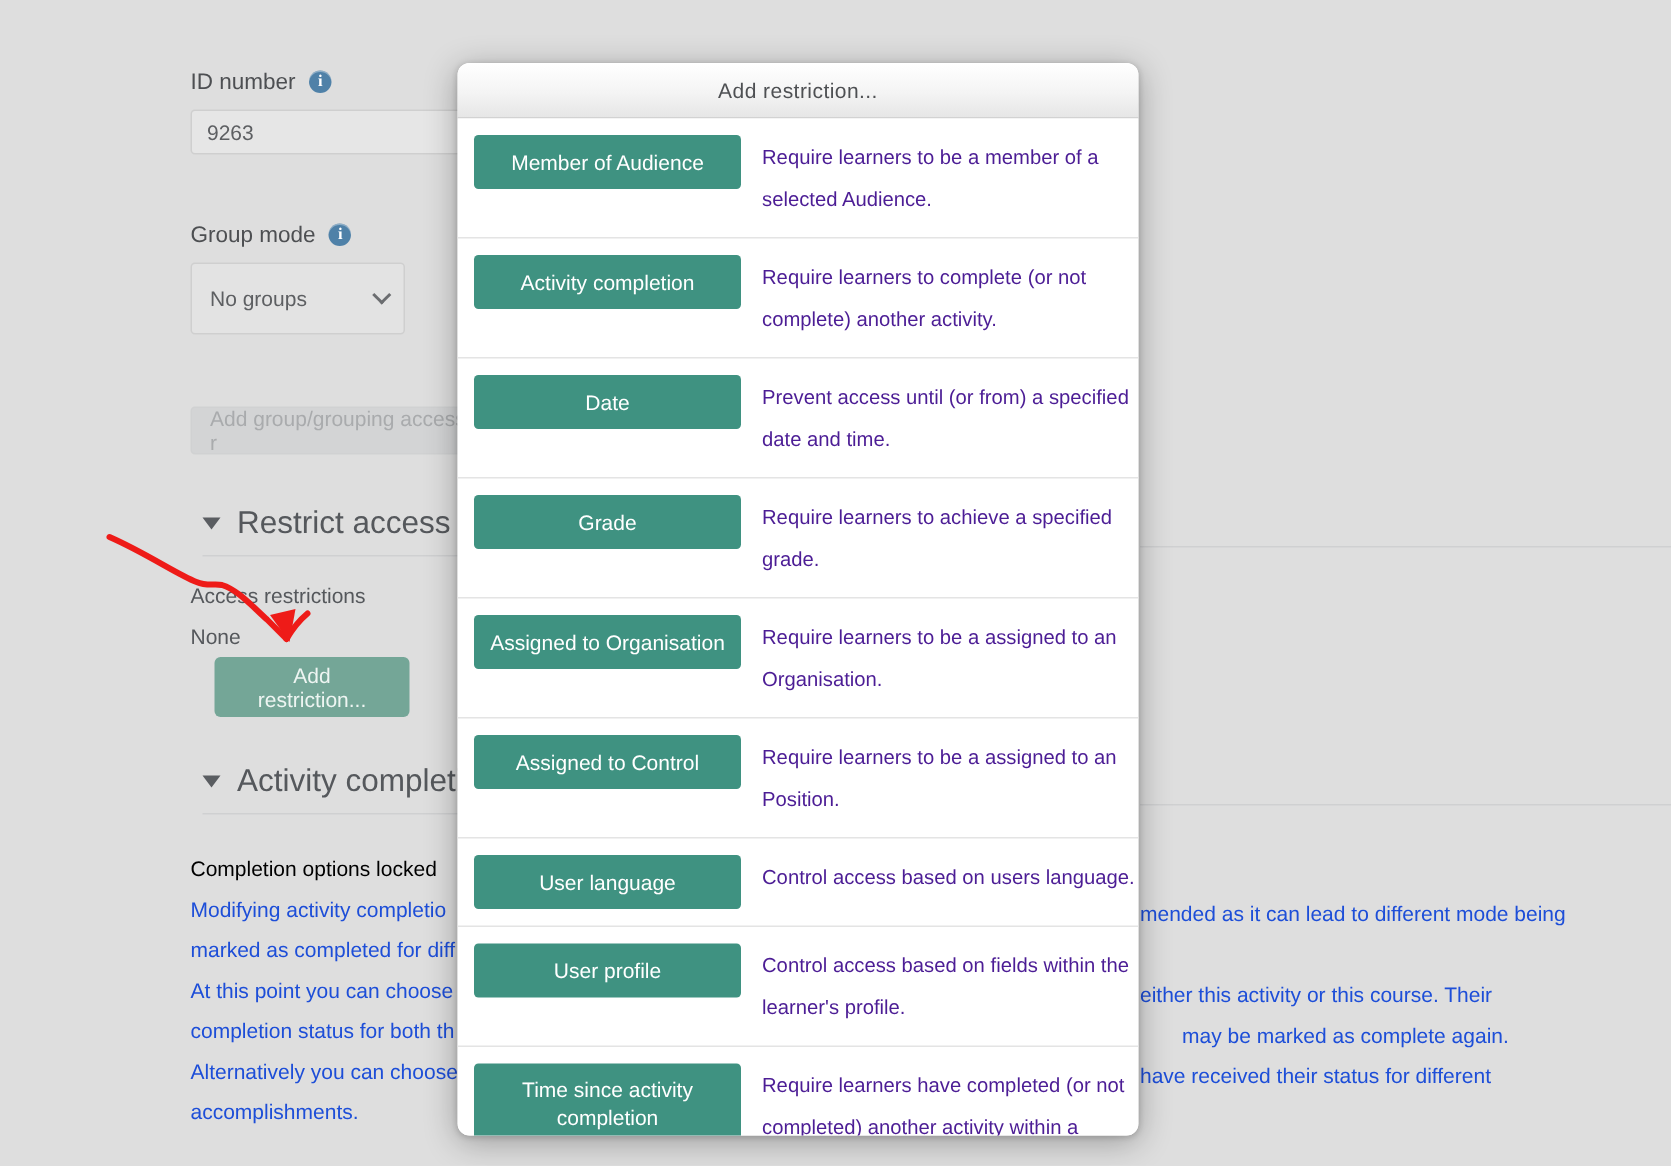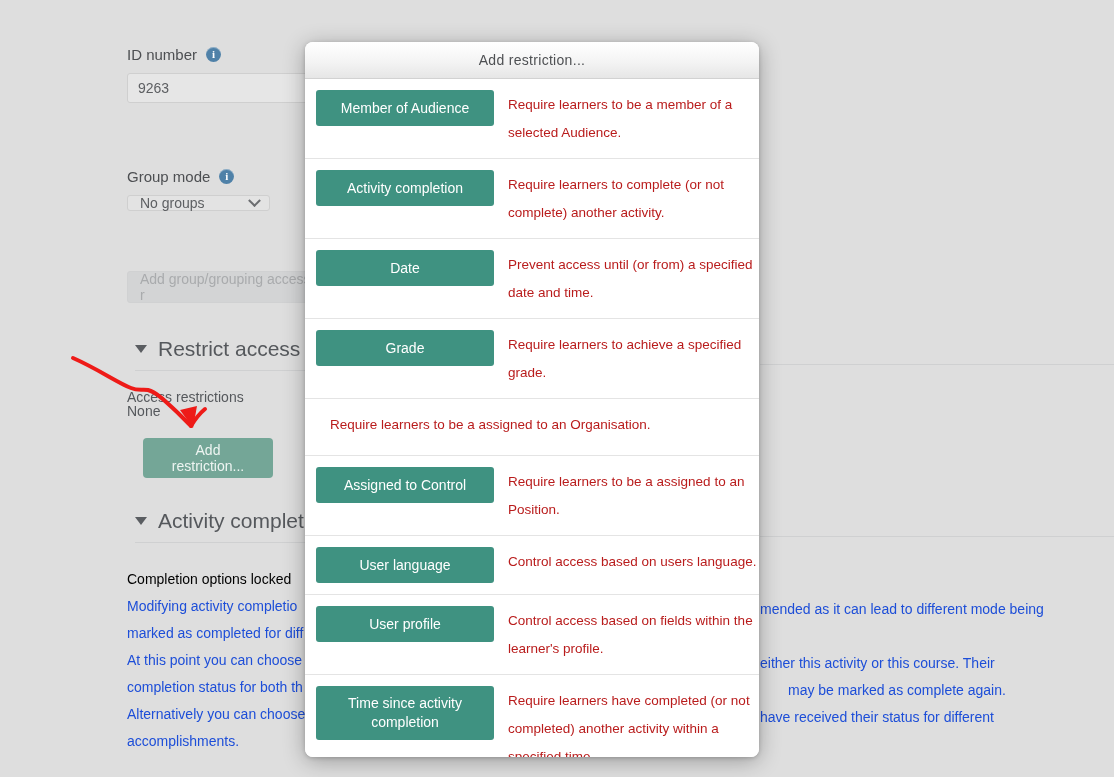--- a/index.html
+++ b/index.html
@@ -49,21 +49,21 @@
     border: 1px solid #cfcfcf;
     background: #e6e6e6;
     border-radius: 3px;
     font-size: 14px;
     color: #5d5f62;
     display: flex;
     align-items: center;
     padding: 0 10px;
   }
   .select-box {
-    height: 16px;
+    height: 48px;
     border: 1px solid #cfcfcf;
     background: #e3e3e3;
     border-radius: 3px;
     font-size: 14px;
     color: #5d5f62;
     display: flex;
     align-items: center;
     justify-content: space-between;
     padding: 0 10px 0 12px;
   }
@@ -174,21 +174,21 @@
     display: flex;
     align-items: center;
     justify-content: center;
     text-align: center;
     cursor: pointer;
     flex: 0 0 auto;
     font-family: "Liberation Sans", sans-serif;
   }
   .restriction-desc {
     font-size: 13.5px;
-    color: #b91c1c;
+    color: #4c1d95;
     line-height: 28px;
     padding-left: 14px;
     padding-top: 1px;
     flex: 1 1 auto;
   }
 
   
   .annotation {
     position: absolute;
     left: 0; top: 0;
@@ -206,21 +206,21 @@
     <div style="position:absolute;left:127px;top:46px;">
       <div class="field-label">
         <span>ID number</span>
         <span class="info-icon">i</span>
       </div>
       <div class="text-input" style="width:420px;margin-top:10px;">
         <span>9263</span>
       </div>
     </div>
 
-    <div style="position:absolute;left:127px;top:148px;margin-top:20px;">
+    <div style="position:absolute;left:127px;top:148px;">
       <div class="field-label">
         <span>Group mode</span>
         <span class="info-icon">i</span>
       </div>
       <div class="select-box" style="width:143px;margin-top:10px;">
         <span>No groups</span>
         <span class="chevron"></span>
       </div>
     </div>
 
@@ -230,21 +230,21 @@
 
     <div style="position:absolute;left:135px;top:337px;width:480px;">
       <div class="section-head">
         <span class="caret-down"></span>
         <span>Restrict access</span>
       </div>
       <div class="section-rule"></div>
     </div>
 
     <div class="small-label" style="position:absolute;left:127px;top:389px;">Access restrictions</div>
-    <div class="small-label" style="position:absolute;left:127px;top:403px;">None</div>
+    <div class="small-label" style="position:absolute;left:127px;top:416px;">None</div>
 
     <button class="btn-green-faded" style="position:absolute;left:143px;top:438px;width:130px;height:40px;">Add restriction...</button>
 
     <div style="position:absolute;left:135px;top:509px;width:480px;">
       <div class="section-head">
         <span class="caret-down"></span>
         <span>Activity completio</span>
       </div>
       <div class="section-rule"></div>
     </div>
@@ -286,20 +286,21 @@
         </div>
         <div class="restriction-row">
           <button class="btn-green">Date</button>
           <div class="restriction-desc">Prevent access until (or from) a specified date and time.</div>
         </div>
         <div class="restriction-row">
           <button class="btn-green">Grade</button>
           <div class="restriction-desc">Require learners to achieve a specified grade.</div>
         </div>
         <div class="restriction-row">
+          <button class="btn-green">Assigned to Organisation</button>
           <div class="restriction-desc">Require learners to be a assigned to an Organisation.</div>
         </div>
         <div class="restriction-row">
           <button class="btn-green">Assigned to Control</button>
           <div class="restriction-desc">Require learners to be a assigned to an Position.</div>
         </div>
         <div class="restriction-row">
           <button class="btn-green">User language</button>
           <div class="restriction-desc">Control access based on users language.</div>
         </div>

